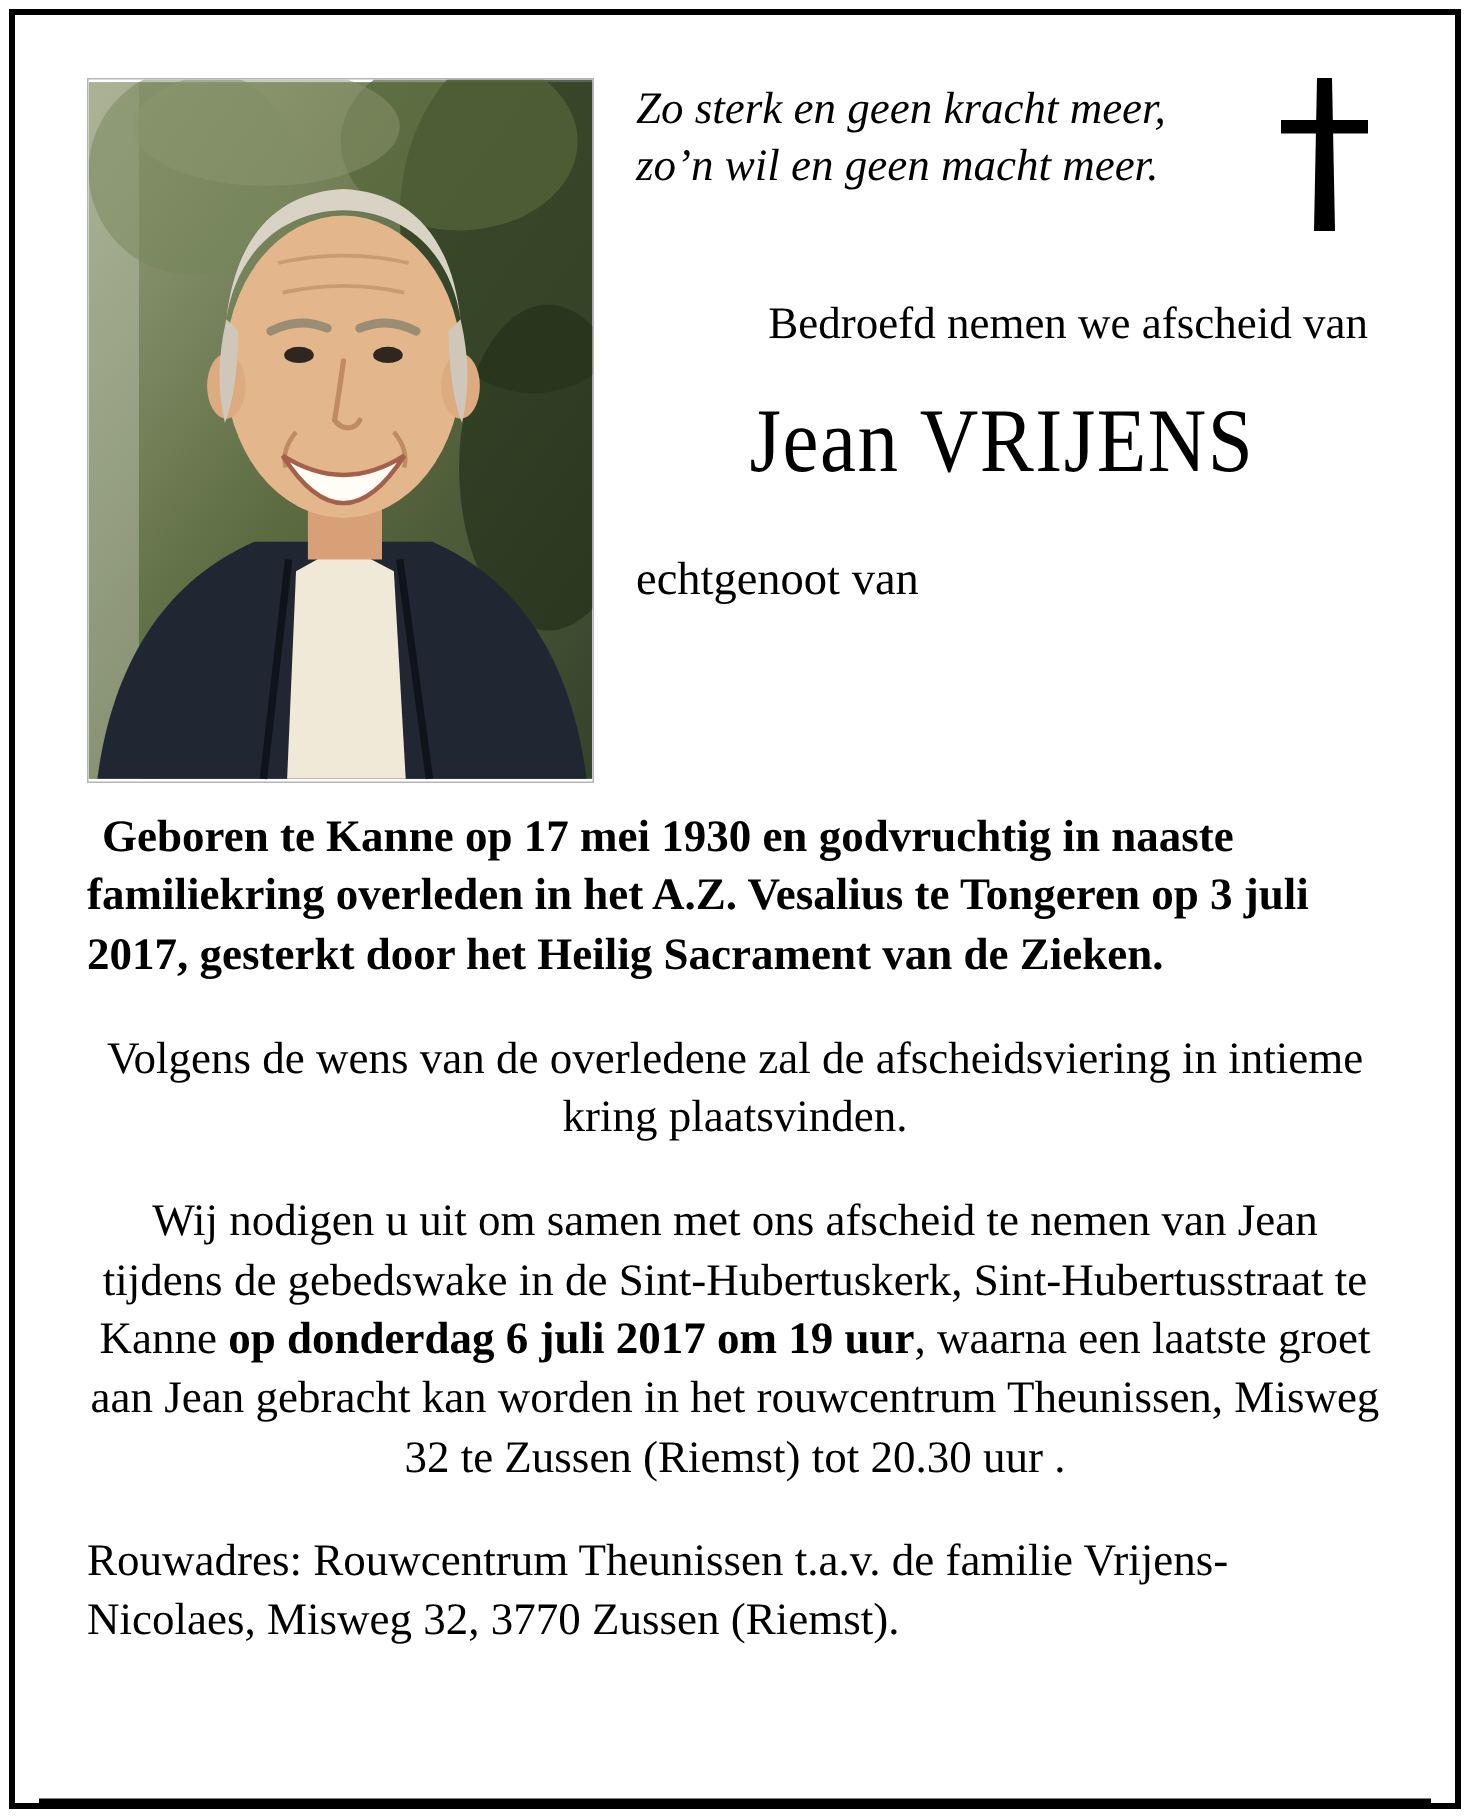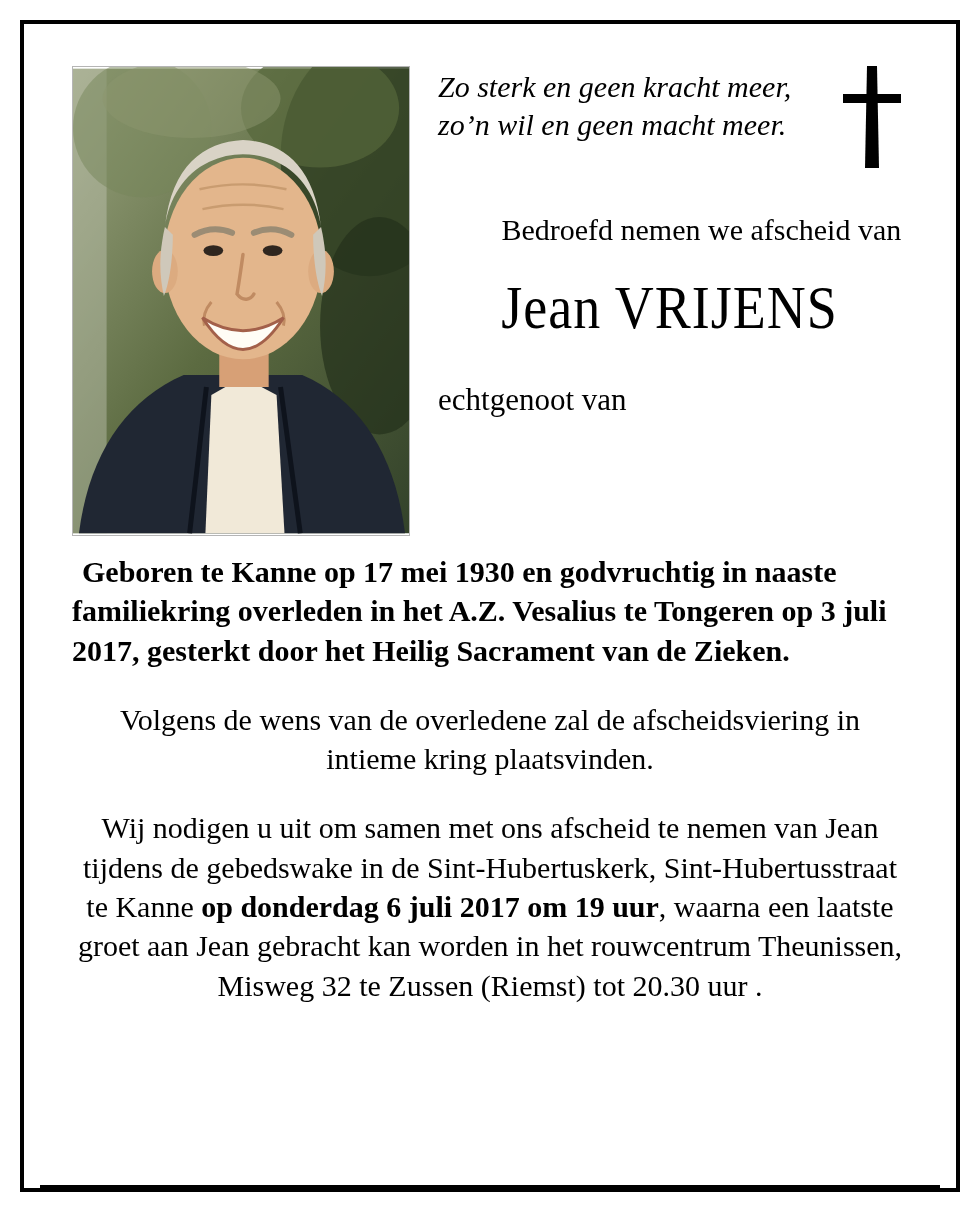--- a/index.html
+++ b/index.html
@@ -4,21 +4,21 @@
 <style>
   html, body {
     margin: 0;
     padding: 0;
     background: #ffffff;
   }
   .page {
     box-sizing: border-box;
     width: 980px;
     height: 1212px;
-    padding: 20px;
+    padding: 6px;
     background: #ffffff;
   }
   .card {
     box-sizing: border-box;
     border: 4px solid #000000;
     width: 100%;
     height: 100%;
     padding: 42px 48px 0 48px;
     display: flex;
     flex-direction: column;
@@ -209,20 +209,21 @@
         <div class="relation">
           <div>echtgenoot van</div>
         </div>
       </div>
     </div>
 
     <div class="body-text">
       <p class="p-birth">Geboren te Kanne op 17 mei 1930 en godvruchtig in naaste familiekring overleden in het A.Z. Vesalius te Tongeren op 3 juli 2017, gesterkt door het Heilig Sacrament van de Zieken.</p>
       <p class="p-wish">Volgens de wens van de overledene zal de afscheidsviering in intieme kring plaatsvinden.</p>
       <p class="p-invite"><span>Wij nodigen u uit om samen met ons afscheid te nemen van Jean tijdens de gebedswake in de Sint-Hubertuskerk, Sint-Hubertusstraat te Kanne </span><span class="bold">op donderdag 6 juli 2017 om 19 uur</span><span>, waarna een laatste groet aan Jean gebracht kan worden in het rouwcentrum Theunissen, Misweg 32 te Zussen (Riemst) tot 20.30 uur .</span></p>
+      <p class="p-address">Rouwadres: Rouwcentrum Theunissen t.a.v. de familie Vrijens-Nicolaes, Misweg 32, 3770 Zussen (Riemst).</p>
     </div>
 
     <div class="footer">
       <div class="footer-rule"></div>
 
     </div>
 
   </div>
 </div>
 

